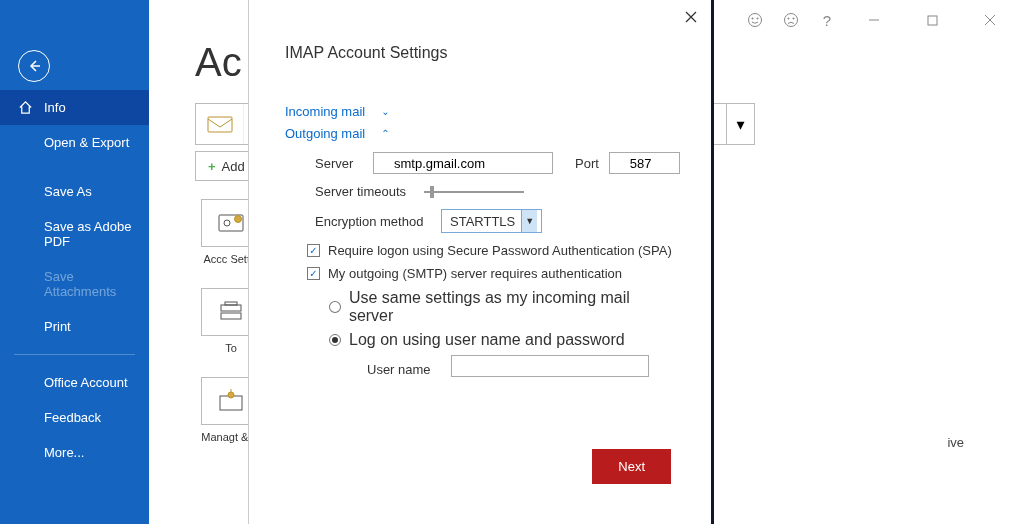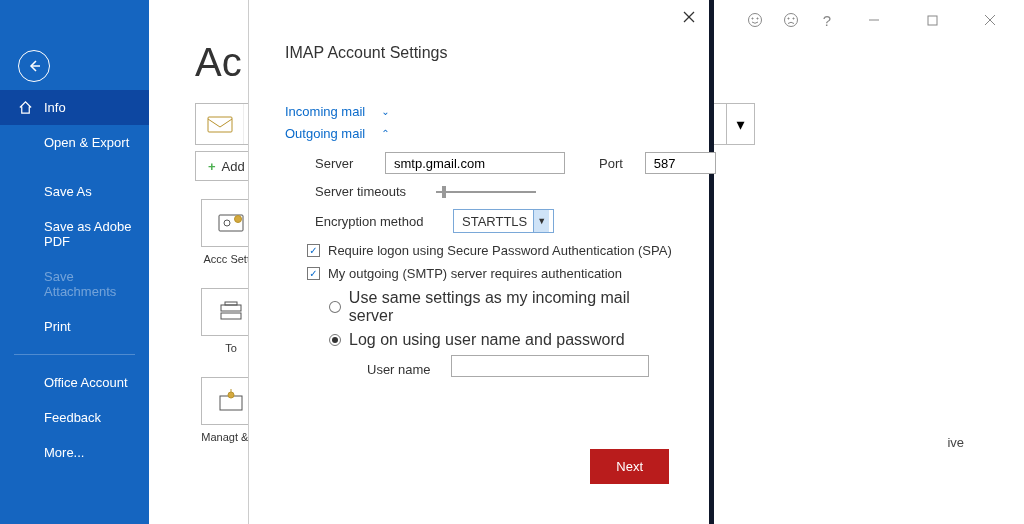--- a/index.html
+++ b/index.html
@@ -29,32 +29,32 @@
     .add-account-btn { border: 1px solid #bbb; height: 30px; display: inline-flex; align-items: center; padding: 0 12px; font-size: 13px; color: #333; cursor: pointer; gap: 6px; margin-bottom: 18px; }
     .plus-icon { color: #4caf50; font-weight: bold; }
     .tile { width: 72px; text-align: center; cursor: pointer; }
     .tile-icon { width: 60px; height: 48px; border: 1px solid #bbb; margin: 0 auto 6px auto; display: flex; align-items: center; justify-content: center; position: relative; }
     .tile-dd-mark { position: absolute; bottom: 2px; right: 5px; font-size: 9px; color: #555; }
     .tile-label { font-size: 11px; color: #333; line-height: 1.2; }
     .tile-block { margin-bottom: 22px; }
     .trailing-text { position: absolute; right: 60px; top: 435px; font-size: 13px; color: #444; }
     
     
-    .modal { position: absolute; left: 248px; top: 0; width: 466px; height: 524px; background: #fff; border-left: 1px solid #ccc; border-right: 5px solid #0f172a; z-index: 10; }
+    .modal { position: absolute; left: 248px; top: 0; width: 466px; height: 524px; background: #fff; border-left: 1px solid #ccc; border-right: 3px solid #0f172a; z-index: 10; }
     .modal-close { position: absolute; top: 10px; right: 14px; cursor: pointer; color: #333; font-size: 14px; }
     .modal-content { padding: 44px 36px 0 36px; }
     .modal-title { font-size: 16px; color: #333; margin-bottom: 4px; }
     .modal-subtitle { height: 24px; }
     
     .section-header { font-size: 13px; color: #0b6bcb; cursor: pointer; display: inline-flex; align-items: center; gap: 16px; margin-top: 14px; }
     .section-body { padding: 10px 0 0 30px; }
     
-    .form-row { display: flex; align-items: center; gap: 22px; margin-bottom: 10px; font-size: 13px; color: #333; }
+    .form-row { display: flex; align-items: center; gap: 10px; margin-bottom: 10px; font-size: 13px; color: #333; }
     .form-label { min-width: 48px; }
-    .form-input { border: 1px solid #aaa; height: 22px; padding: 2px 8px; font-size: 13px; }
+    .form-input { border: 1px solid #aaa; height: 22px; padding: 2px 20px; font-size: 13px; }
     .server-input { width: 180px; }
     .port-label { margin-left: 12px; }
     .port-input { width: 71px; }
     .enc-label { min-width: 116px; }
     .dropdown { border: 1px solid #7aa8d8; height: 24px; display: inline-flex; align-items: center; padding: 0 4px 0 8px; font-size: 13px; background: #fff; }
     .dropdown-arrow { background: #cfe3f7; border-left: 1px solid #7aa8d8; width: 16px; height: 22px; display: flex; align-items: center; justify-content: center; margin-left: 6px; font-size: 9px; color: #333; }
     
     .slider-track { width: 100px; height: 2px; background: #999; position: relative; margin-left: 8px; }
     .slider-thumb { position: absolute; left: 6px; top: -5px; width: 4px; height: 12px; background: #999; }
     

